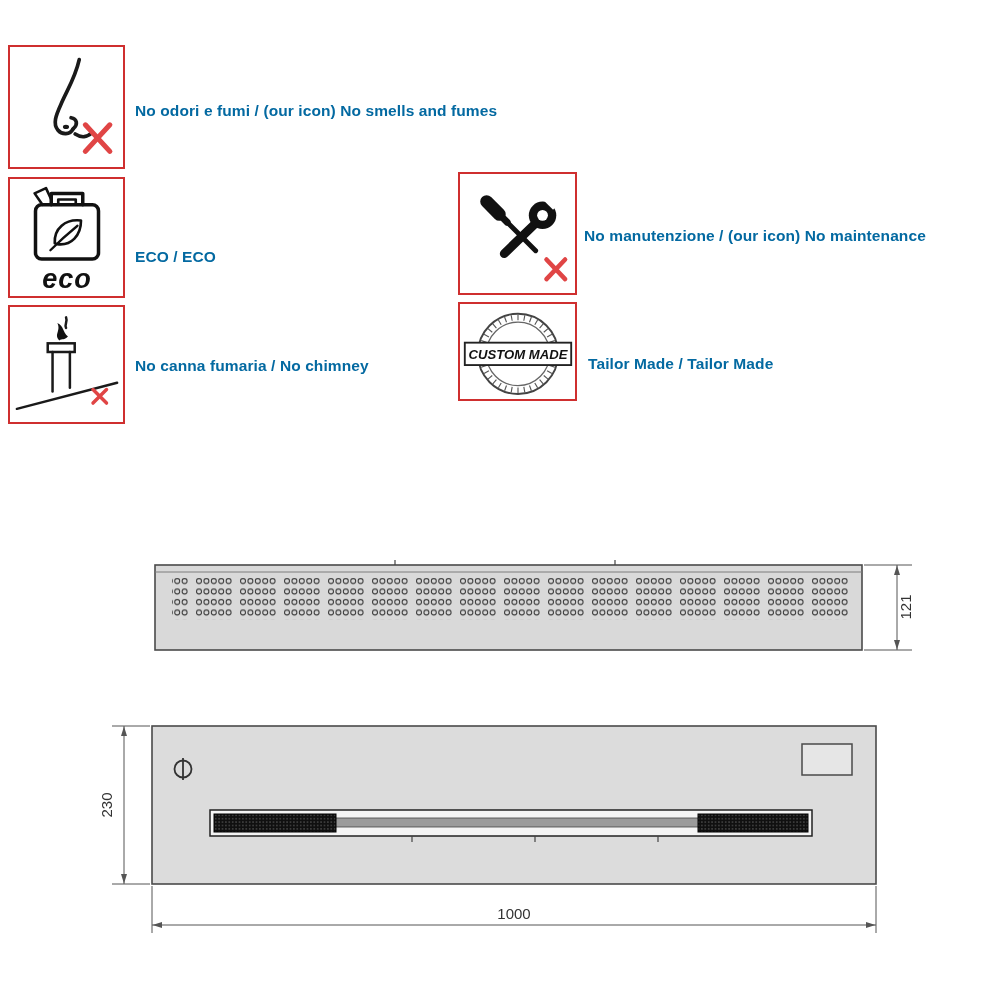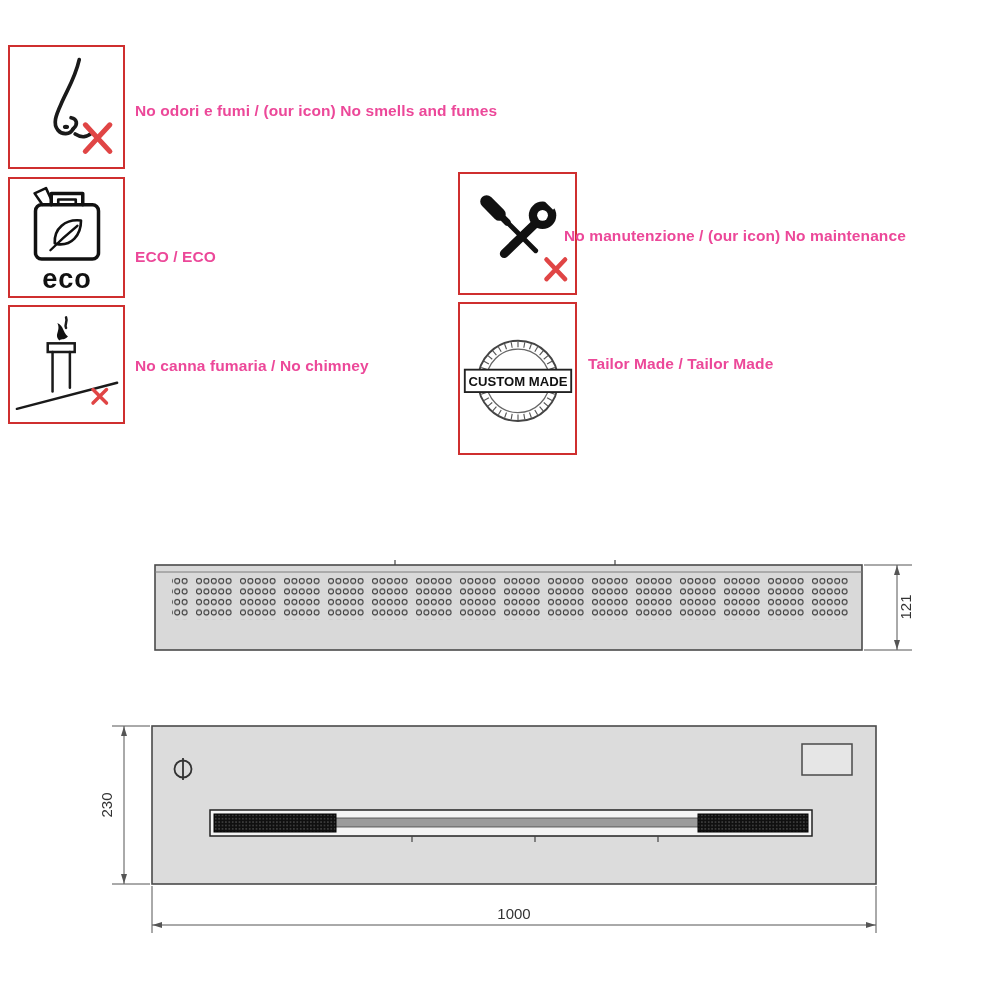--- a/index.html
+++ b/index.html
@@ -2,24 +2,24 @@
 <html><head>
 <meta charset="utf-8">
 <style>
   html,body{margin:0;padding:0;}
   body{
     width:1000px;height:1000px;position:relative;background:#ffffff;
     font-family:"Liberation Sans",sans-serif;overflow:hidden;
   }
   .feature-box{
     position:absolute;background:#fff;border:2px solid #cf2f2f;
-    box-sizing:border-box;display:flex;align-items:center;justify-content:center;
+    box-sizing:border-box;display:flex;align-items:center;justify-content:center;font-style:italic;
   }
   .feature-label{
-    position:absolute;font-weight:bold;font-size:15.5px;color:#ec4899;
+    position:absolute;font-weight:bold;font-size:15.5px;color:#0369a1;
     white-space:nowrap;letter-spacing:0.1px;
   }
   svg text{font-family:"Liberation Sans",sans-serif;}
   .dim-text{font-size:15px;fill:#333;}
 </style>
 </head>
 <body>
 
 <div class="feature-box" style="left:8px;top:45px;width:117px;height:124px">
   <svg width="102" height="110" viewBox="0 0 100 105">
@@ -84,23 +84,23 @@
       <circle cx="80" cy="35" r="14" fill="#111"></circle>
       <circle cx="80" cy="35" r="5.5" fill="#fff"></circle>
       <rect x="84" y="14" width="13" height="12" fill="#fff" transform="rotate(45 90 20)"></rect>
     </g>
     <g stroke="#e04545" stroke-width="4.6" stroke-linecap="round">
       <line x1="84" y1="80" x2="103" y2="100"></line>
       <line x1="103" y1="80" x2="84" y2="100"></line>
     </g>
   </svg>
 </div>
-<div class="feature-label" style="left:564px;top:227px">No manutenzione / (our icon) No maintenance</div>
-
-<div class="feature-box" style="left:458px;top:302px;width:119px;height:153px">
+<div class="feature-label" style="left:584px;top:227px">No manutenzione / (our icon) No maintenance</div>
+
+<div class="feature-box" style="left:458px;top:302px;width:119px;height:99px">
   <svg width="112" height="112" viewBox="0 0 120 120">
     <circle cx="60" cy="62" r="43" fill="none" stroke="#444" stroke-width="2"></circle>
     <circle cx="60" cy="62" r="34" fill="none" stroke="#666" stroke-width="1.4"></circle>
     <g id="stamp-ticks">
         <line x1="96" y1="62" x2="102" y2="62" stroke="#555" stroke-width="1.2"></line>
         <line x1="95.45307910843948" y1="68.2513343960095" x2="101.36192562651274" y2="69.29322346201107" stroke="#555" stroke-width="1.2"></line>
         <line x1="93.8289343482927" y1="74.31272515972407" x2="99.46709007300815" y2="76.36484601967808" stroke="#555" stroke-width="1.2"></line>
         <line x1="91.17691453623979" y1="80" x2="96.37306695894642" y2="83" stroke="#555" stroke-width="1.2"></line>
         <line x1="87.57759995228321" y1="85.14035394871541" x2="92.17386661099707" y2="88.99707960683465" stroke="#555" stroke-width="1.2"></line>
         <line x1="83.14035394871541" y1="89.57759995228321" x2="86.99707960683466" y2="94.17386661099707" stroke="#555" stroke-width="1.2"></line>

